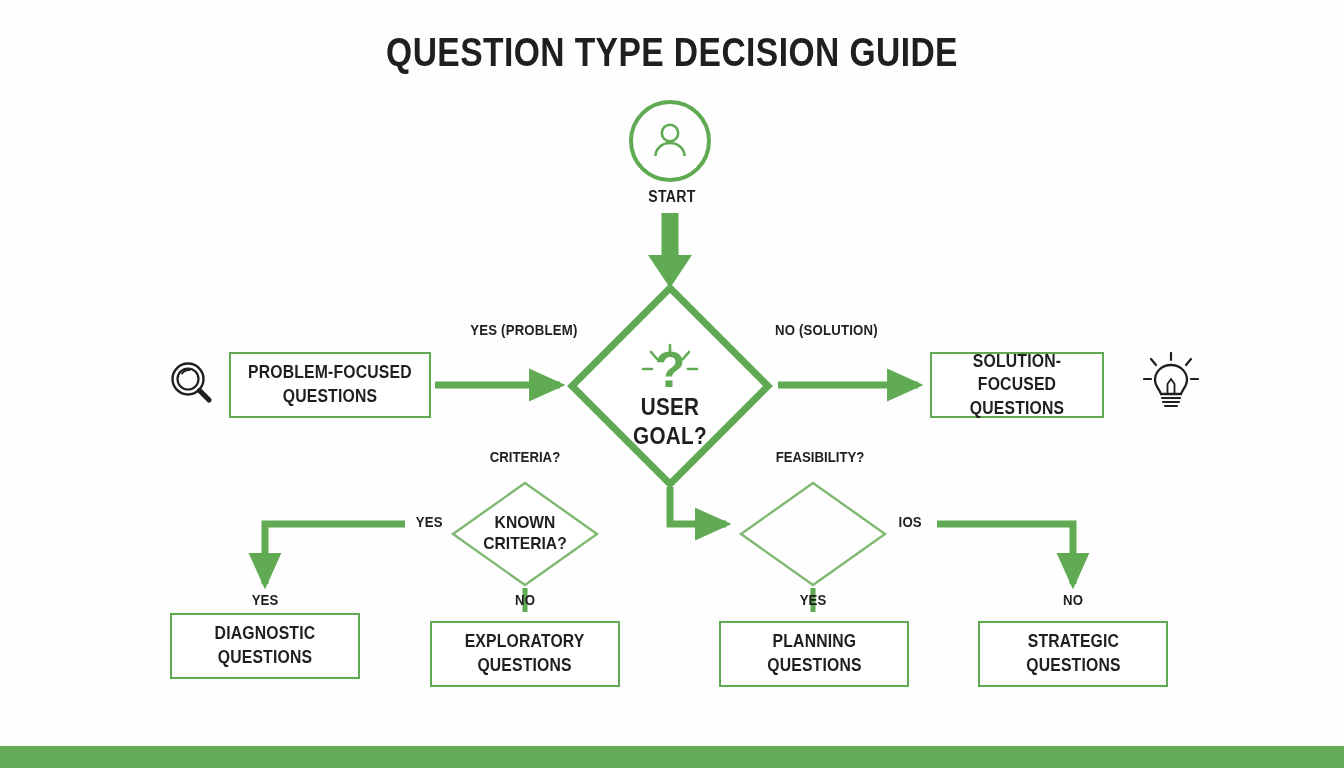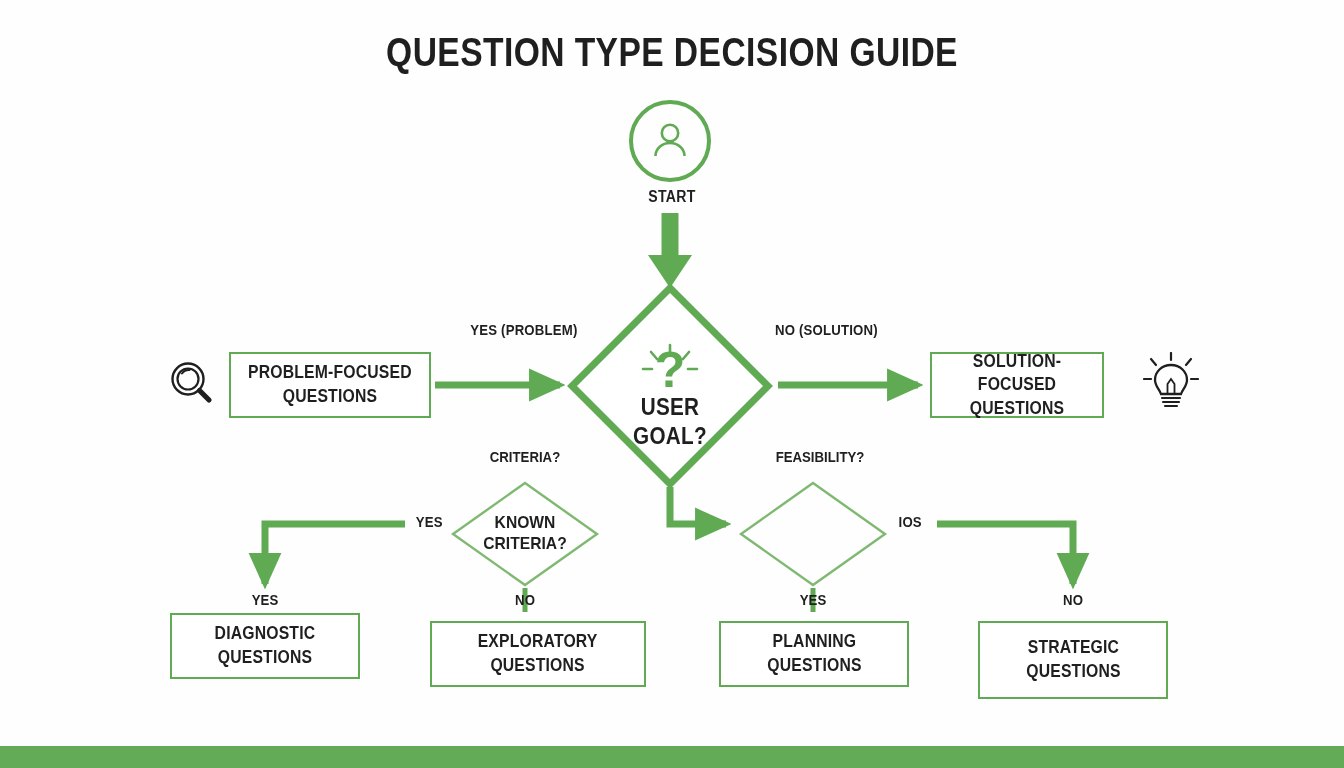--- a/index.html
+++ b/index.html
@@ -308,35 +308,35 @@
     </div>
   </div>
 
   <div class="node-box" style="left:170px; top:613px; width:190px; height:66px;">
     <div class="label">
       <div>DIAGNOSTIC</div>
       <div>QUESTIONS</div>
     </div>
   </div>
 
-  <div class="node-box" style="left:430px; top:621px; width:216px; height:66px;">
+  <div class="node-box" style="left:430px; top:621px; width:190px; height:66px;">
     <div class="label">
       <div>EXPLORATORY</div>
       <div>QUESTIONS</div>
     </div>
   </div>
 
   <div class="node-box" style="left:719px; top:621px; width:190px; height:66px;">
     <div class="label">
       <div>PLANNING</div>
       <div>QUESTIONS</div>
     </div>
   </div>
 
-  <div class="node-box" style="left:978px; top:621px; width:190px; height:78px;">
+  <div class="node-box" style="left:978px; top:621px; width:190px; height:66px;">
     <div class="label">
       <div>STRATEGIC</div>
       <div>QUESTIONS</div>
     </div>
   </div>
 
   <div id="footer-bar"></div>
 
 </div>
 

